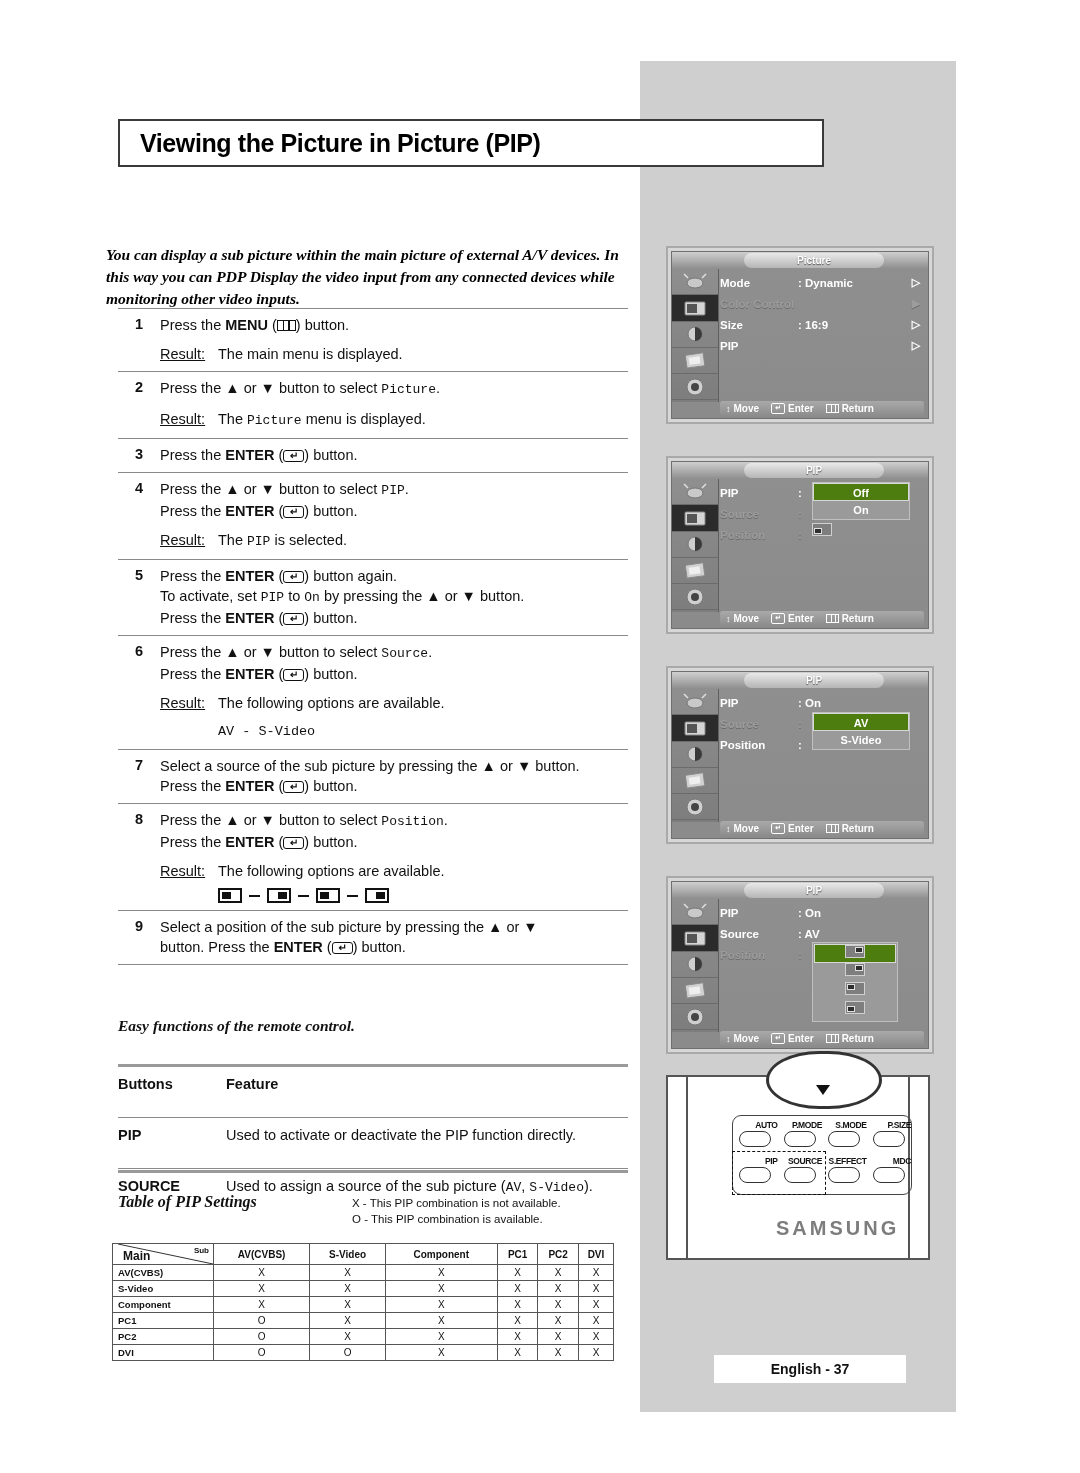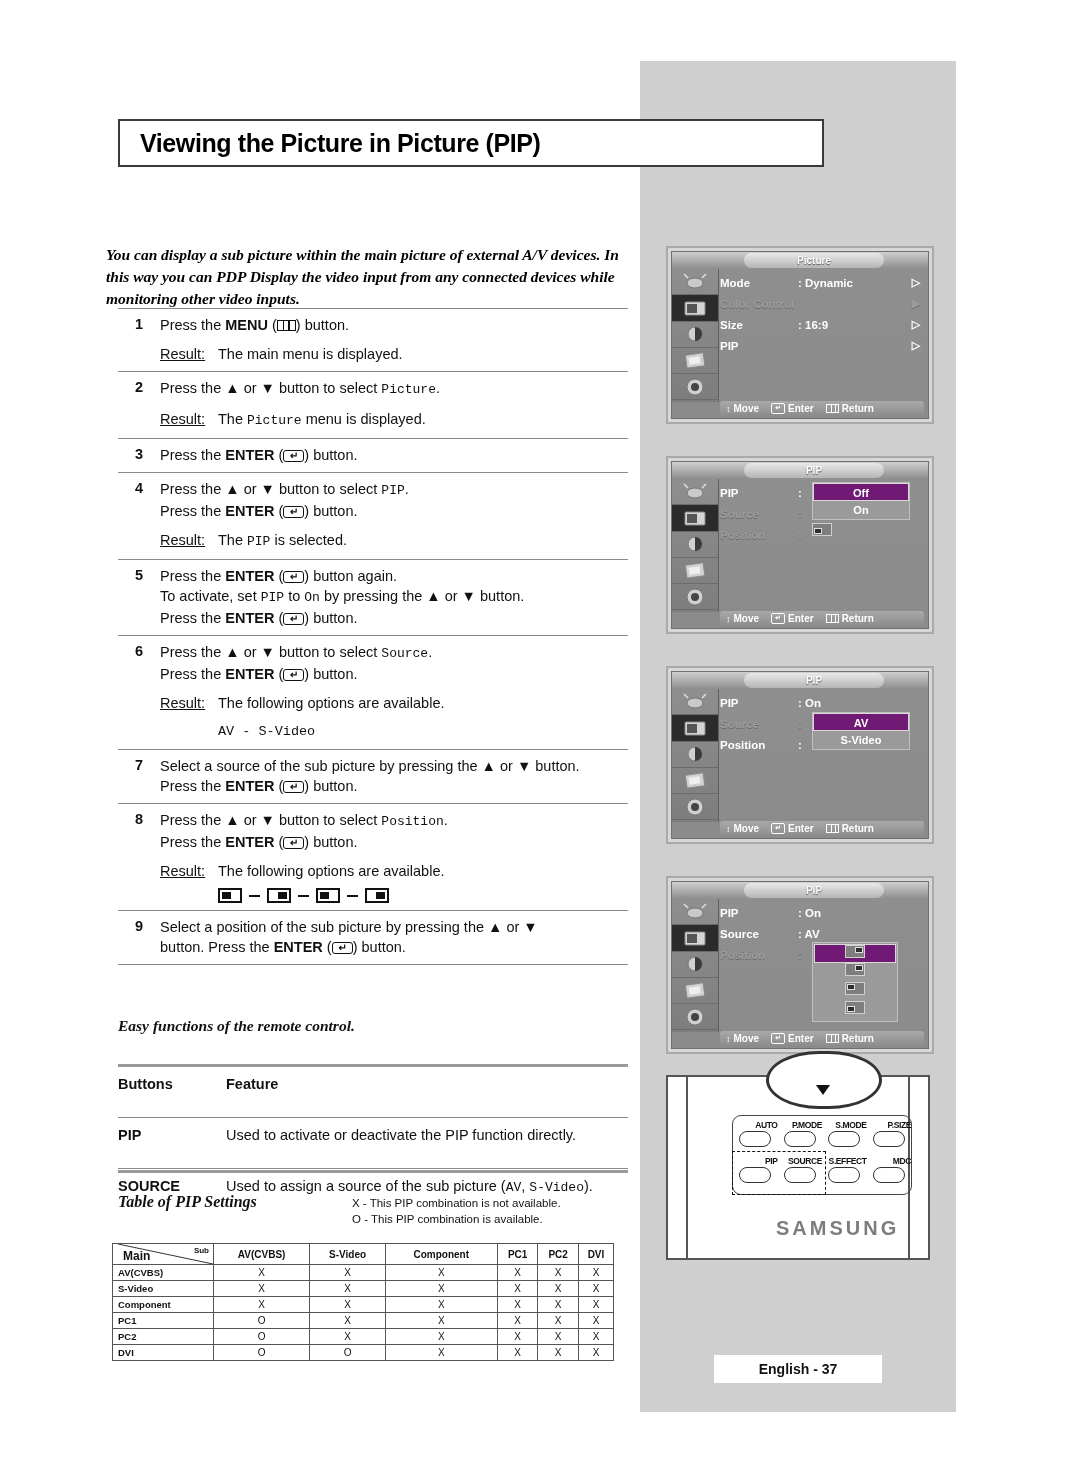--- a/index.html
+++ b/index.html
@@ -125,21 +125,21 @@
   .f-ico{display:inline-block;width:12px;height:9px;border:1px solid #fff;
           border-radius:2px;font-size:7px;line-height:7px;text-align:center;color:#fff;}
   .f-menu{display:inline-block;width:13px;height:9px;border:1px solid #fff;position:relative;box-sizing:border-box;}
   .f-menu:before,.f-menu:after{content:"";position:absolute;top:0;bottom:0;width:1px;background:#fff;}
   .f-menu:before{left:4px;} .f-menu:after{left:8px;}
 
   
   .dd{position:absolute;background:#9a9a9a;border:1px solid #c0c0c0;}
   .dd-item{height:18px;line-height:18px;text-align:center;font-size:11px;
            font-weight:bold;color:#fff;}
-  .dd-item.on{background:#701a75;border:1px solid #d8d8d8;box-sizing:border-box;}
+  .dd-item.on{background:#4d7c0f;border:1px solid #d8d8d8;box-sizing:border-box;}
 
   
   .mini{display:inline-block;width:20px;height:13px;background:#7e7e7e;
         border:1px solid #d0d0d0;position:relative;box-sizing:border-box;}
   .mini i{position:absolute;width:8px;height:6px;background:#2e2e2e;
         border:1px solid #e0e0e0;box-sizing:border-box;}
 
   
   #remote{position:absolute;left:666px;top:1075px;width:264px;height:185px;
           background:#fff;border:2px solid #555;box-sizing:border-box;}
@@ -157,21 +157,21 @@
   .blbl{font-size:8.5px;font-weight:bold;letter-spacing:-0.4px;text-align:right;}
   .bkey{width:30px;height:14px;margin:1px auto 0 auto;border:1.5px solid #333;
         border-radius:8px;background:#fff;}
   #dash-box{position:absolute;left:44px;top:74px;width:92px;height:42px;
         border:1.8px dashed #111;}
   #arrow{position:absolute;left:42px;top:113px;width:0;height:0;}
   #samsung{position:absolute;left:88px;top:140px;font-size:20px;font-weight:bold;
         letter-spacing:3px;color:#7d7d7d;font-family:"Liberation Sans",sans-serif;}
 
   
-  #footer{position:absolute;left:714px;top:1355px;width:168px;height:28px;
+  #footer{position:absolute;left:714px;top:1355px;width:192px;height:28px;
           background:#fff;display:flex;align-items:center;justify-content:center;
           font-size:14px;font-weight:bold;}
 </style>
 </head>
 <body>
 
 <div id="gray-panel"></div>
 
 <div id="title-box">
   <div id="title-text">Viewing the Picture in Picture (PIP)</div>

